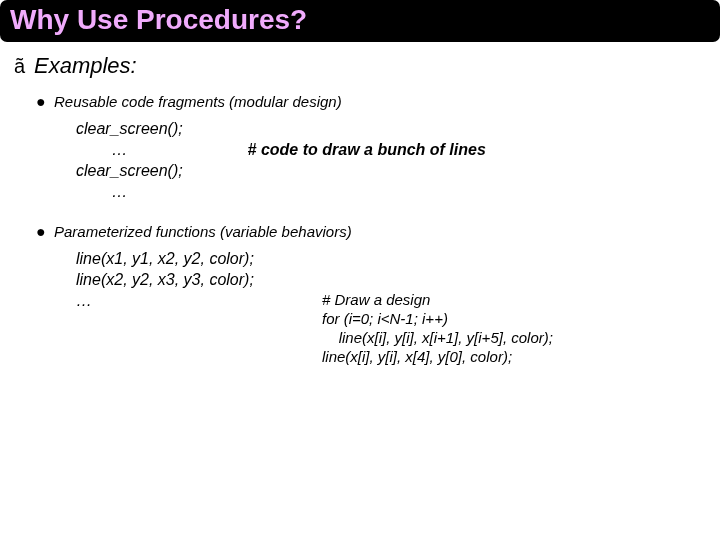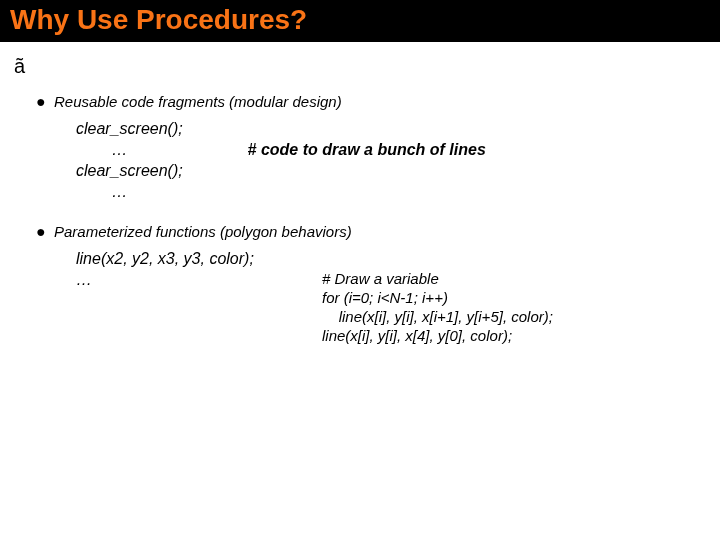--- a/index.html
+++ b/index.html
@@ -7,25 +7,26 @@
     padding: 0;
     width: 720px;
     height: 540px;
     background: #fff;
     font-family: Verdana, Geneva, sans-serif;
     color: #000;
     overflow: hidden;
   }
   .title-bar {
     background: #000;
-    color: #f97316;
+    color: #f0abfc;
     font-size: 28px;
     font-weight: bold;
     padding: 4px 5px 6px 10px;
     font-style: normal;
+    border-radius: 7px;
   }
   .content {
     padding: 6px 0 0 0;
   }
   .row {
     display: flex;
     align-items: flex-start;
   }
   .lvl0 { padding-left: 14px; }
   .lvl1 { padding-left: 36px; }
@@ -80,20 +81,21 @@
 <body>
 
 <div class="title-bar">Why Use Procedures?</div>
 
 <div class="content">
 
   <div class="gap-s"></div>
 
   <div class="row lvl0">
     <span class="bullet0">ã</span>
+    <span class="lvl0-text">Examples:</span>
   </div>
 
   <div class="gap-m"></div>
 
   <div class="row lvl1">
     <span class="bullet1">●</span>
     <span class="lvl1-text">Reusable code fragments (modular design)</span>
   </div>
 
   <div class="gap-s"></div>
@@ -105,32 +107,33 @@
     <div class="code" style="padding-left:120px;font-weight:bold;"># code to draw a bunch of lines</div>
   </div>
 
   <div class="lvl2 code">clear_screen();</div>
   <div class="lvl2 code">        …</div>
 
   <div class="gap-l"></div>
 
   <div class="row lvl1">
     <span class="bullet1">●</span>
-    <span class="lvl1-text">Parameterized functions (polygon behaviors)</span>
+    <span class="lvl1-text">Parameterized functions (variable behaviors)</span>
   </div>
 
   <div class="gap-s"></div>
 
+  <div class="lvl2 code">line(x1, y1, x2, y2, color);</div>
   <div class="lvl2 code">line(x2, y2, x3, y3, color);</div>
 
   <div class="two-col">
     <div class="col-left">
       <div class="lvl2 code">…</div>
     </div>
     <div class="col-right" style="padding-left:230px;">
-      <div class="code-sm"># Draw a variable</div>
+      <div class="code-sm"># Draw a design</div>
       <div class="code-sm">for (i=0; i&lt;N-1; i++)</div>
       <div class="code-sm">    line(x[i], y[i], x[i+1], y[i+5], color);</div>
       <div class="code-sm">line(x[i], y[i], x[4], y[0], color);</div>
     </div>
   </div>
 
 </div>
 
 </body></html>

